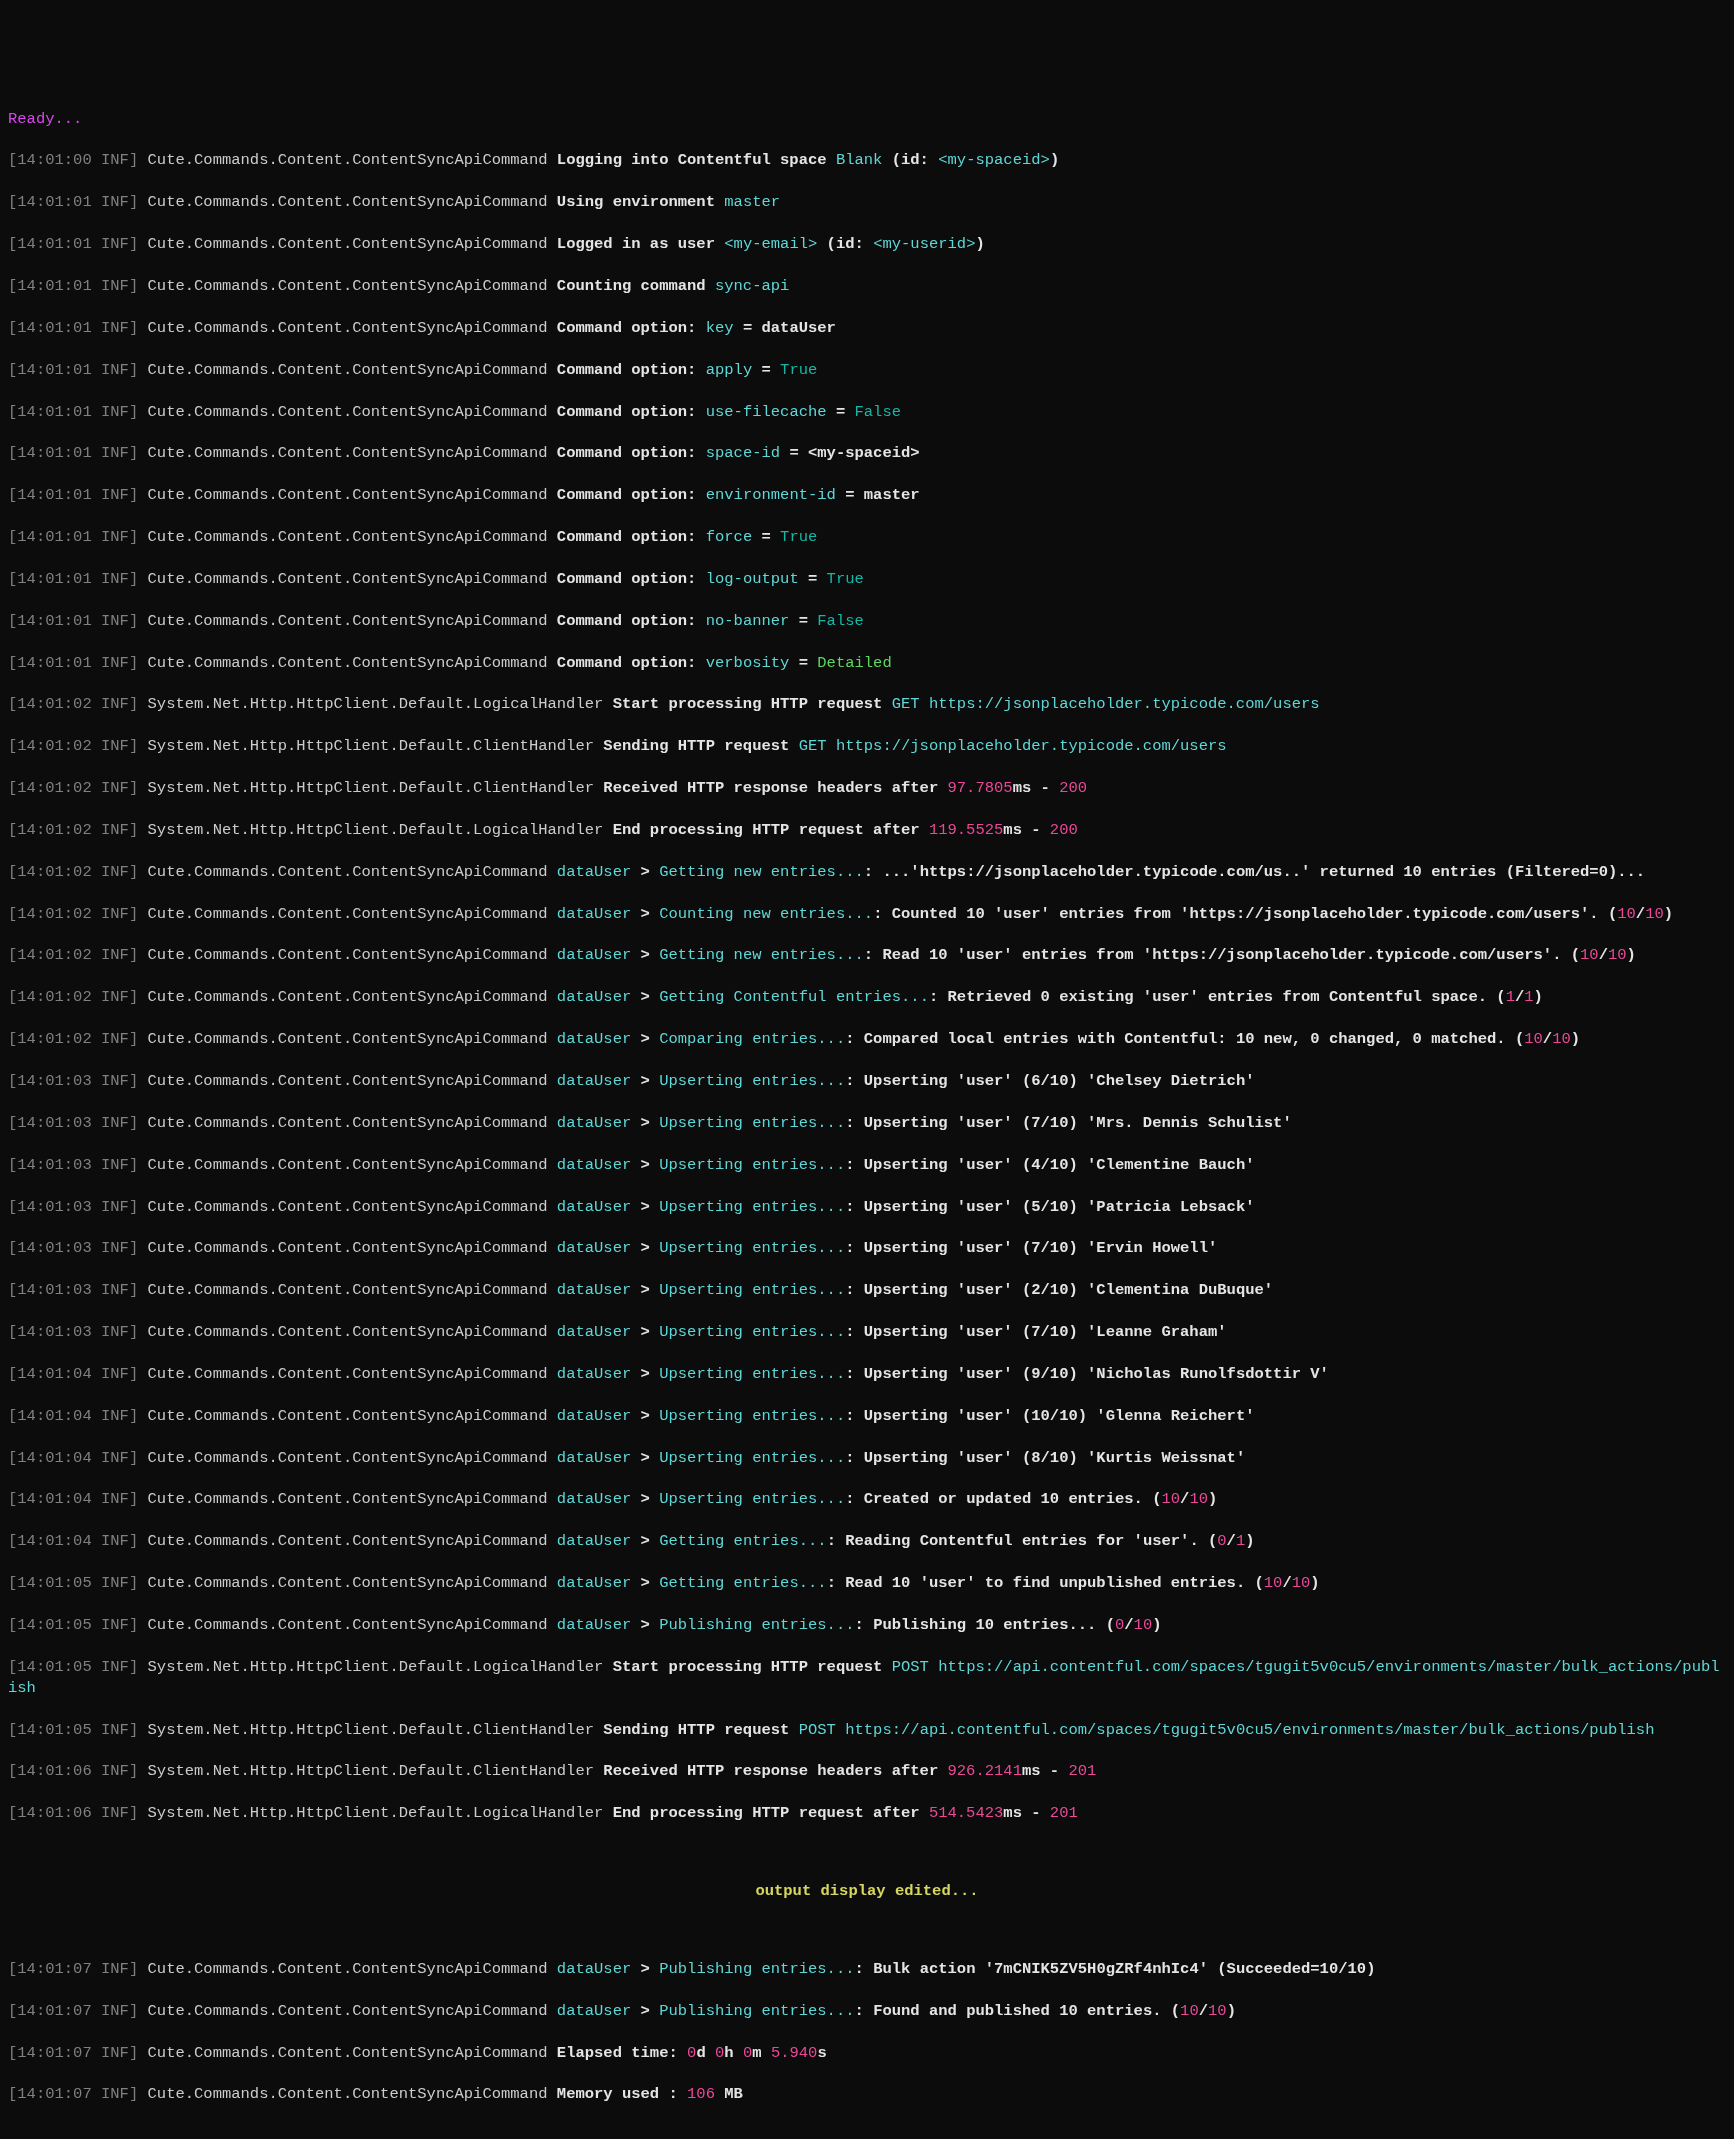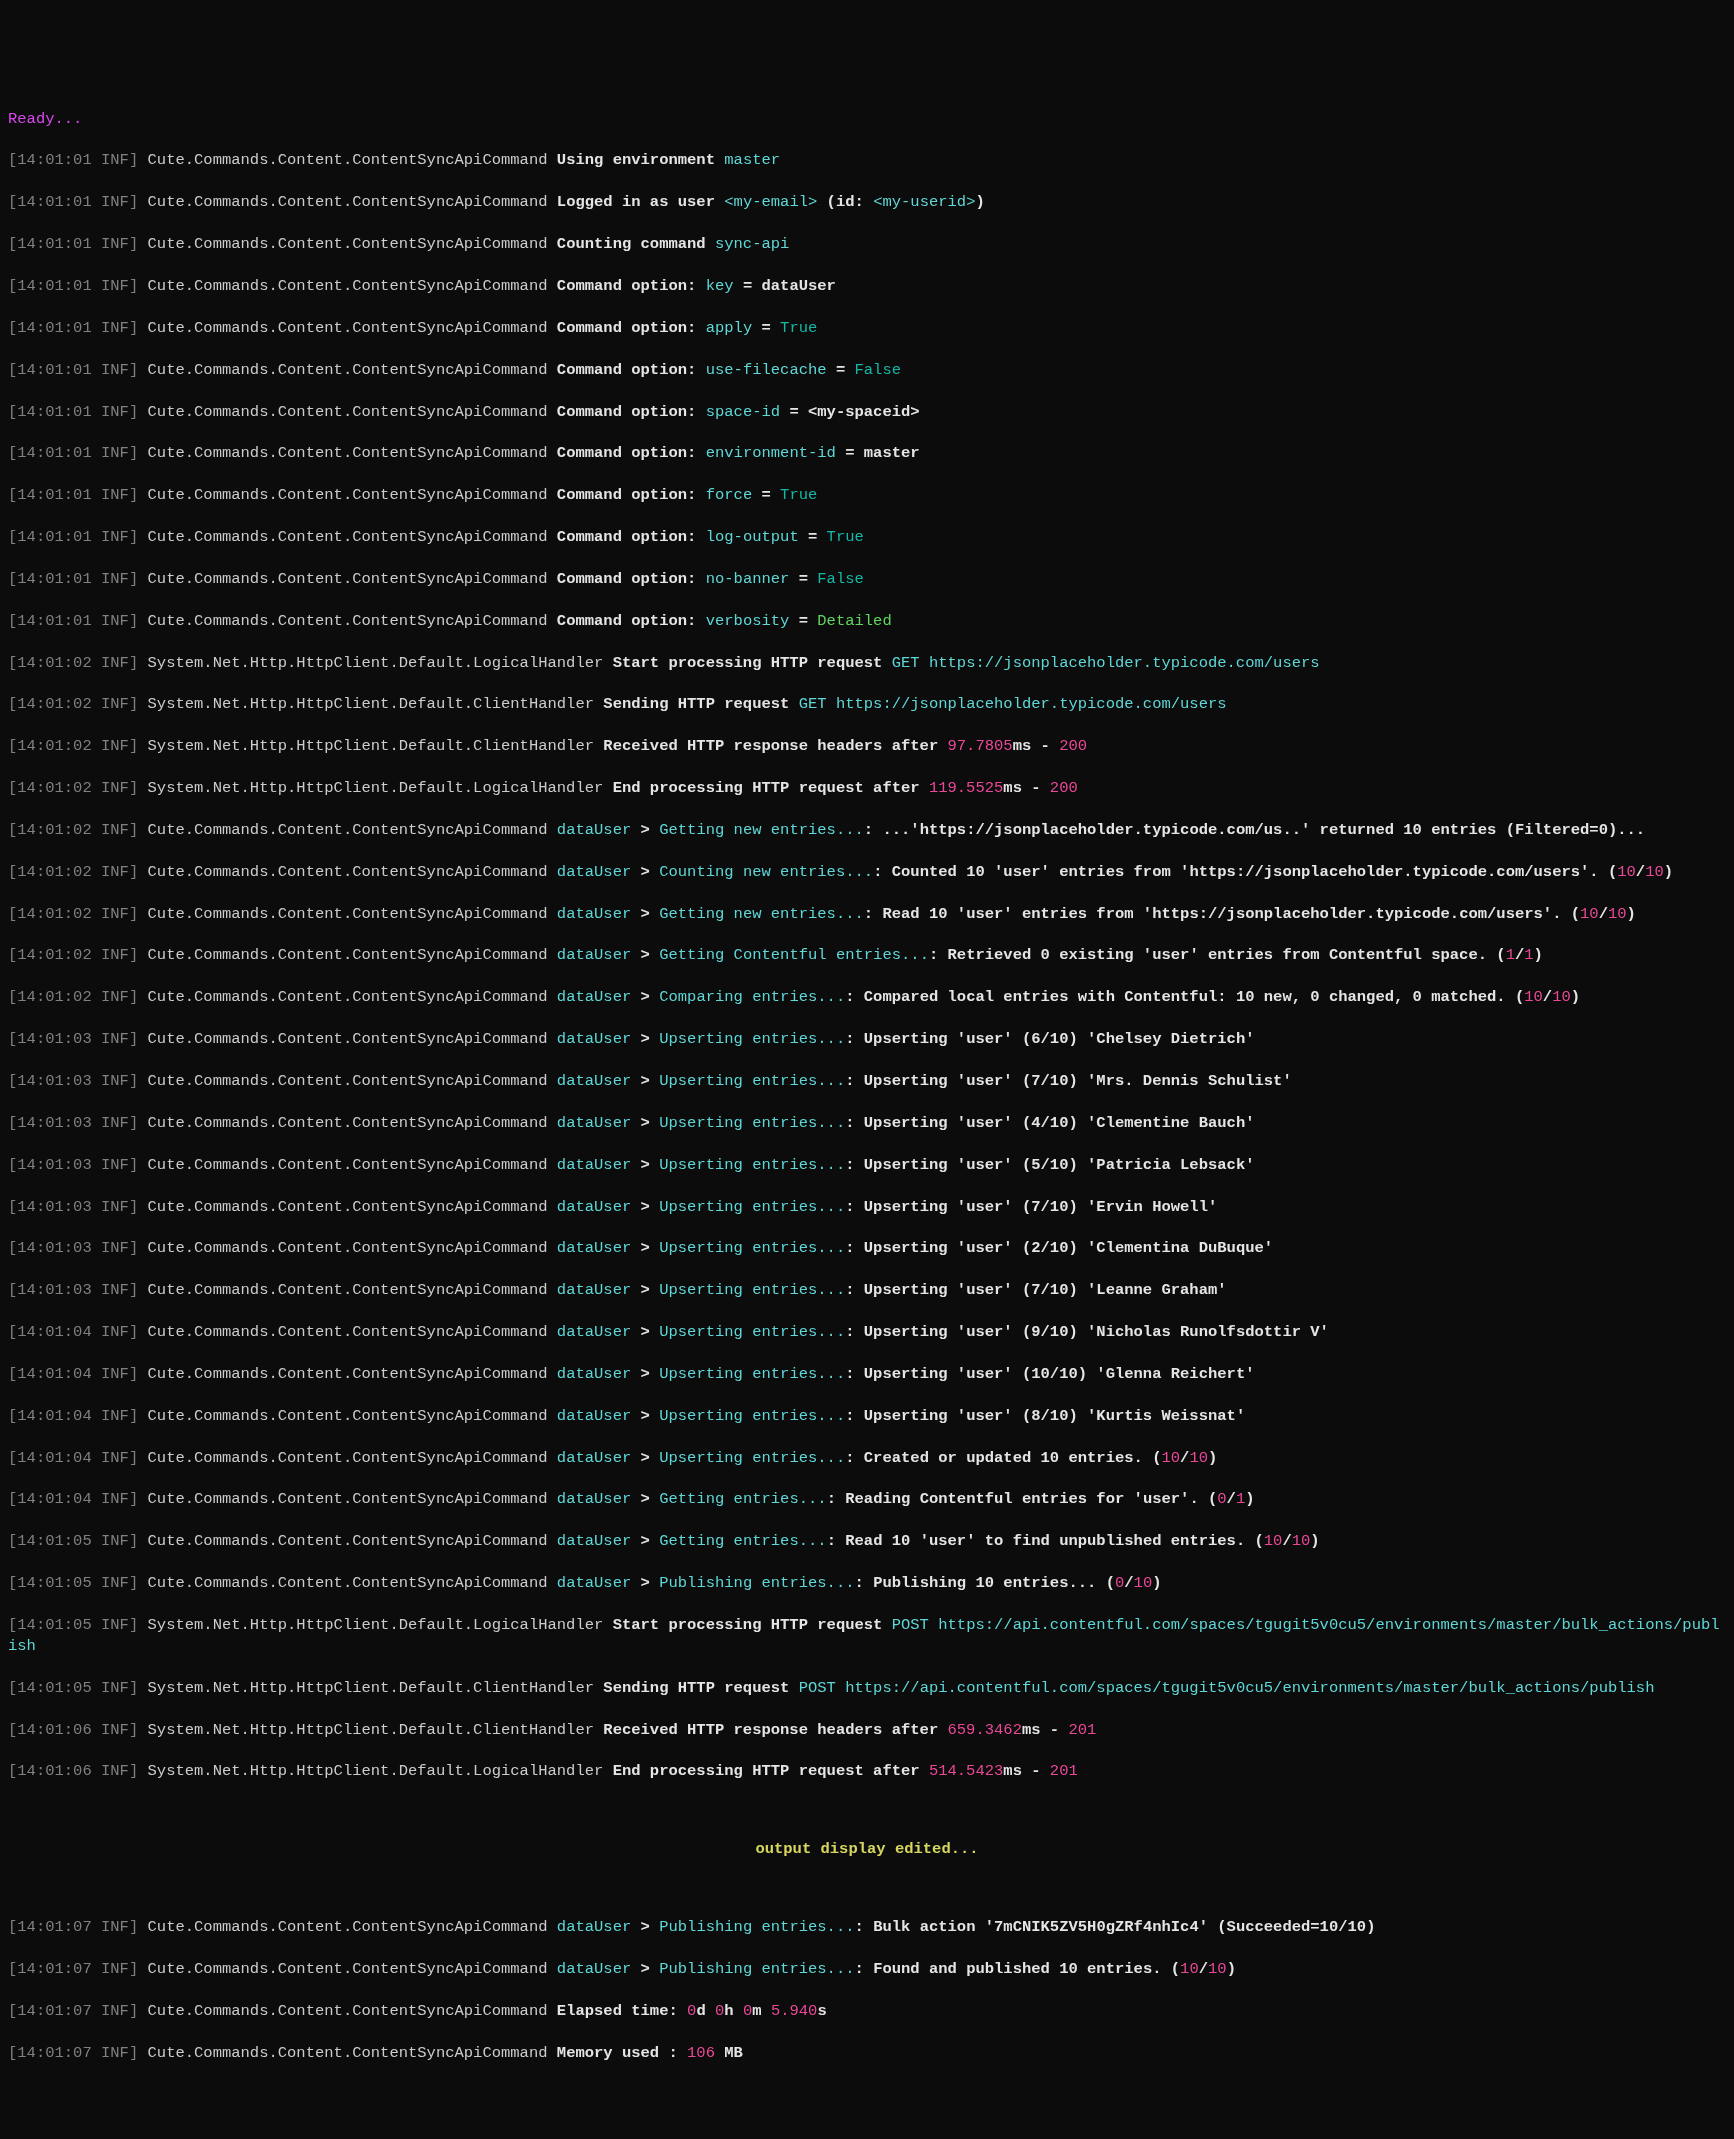--- a/index.html
+++ b/index.html
@@ -23,20 +23,21 @@
 .line { display: block; }
 .center-msg { text-align: center; margin: 15px 0; color: #d7d75f; font-weight: bold; }
 </style>
 </head>
 <body>
 
 
 
 <div>
 <span class="line"><span class="t-yellow">Ready...</span></span>
+<span class="line"><span class="t-gray">[14:01:00 INF]</span> <span>Cute.Commands.Content.ContentSyncApiCommand</span> <span class="t-white">Logging into Contentful space</span> <span class="t-teal">Blank</span> <span class="t-white">(id:</span> <span class="t-teal">&lt;my-spaceid&gt;</span><span class="t-white">)</span></span>
 <span class="line"><span class="t-gray">[14:01:01 INF]</span> <span>Cute.Commands.Content.ContentSyncApiCommand</span> <span class="t-white">Using environment</span> <span class="t-teal">master</span></span>
 <span class="line"><span class="t-gray">[14:01:01 INF]</span> <span>Cute.Commands.Content.ContentSyncApiCommand</span> <span class="t-white">Logged in as user</span> <span class="t-teal">&lt;my-email&gt;</span> <span class="t-white">(id:</span> <span class="t-teal">&lt;my-userid&gt;</span><span class="t-white">)</span></span>
 <span class="line"><span class="t-gray">[14:01:01 INF]</span> <span>Cute.Commands.Content.ContentSyncApiCommand</span> <span class="t-white">Counting command</span> <span class="t-teal">sync-api</span></span>
 <span class="line"><span class="t-gray">[14:01:01 INF]</span> <span>Cute.Commands.Content.ContentSyncApiCommand</span> <span class="t-white">Command option:</span> <span class="t-teal">key</span><span class="t-white"> = </span><span class="t-white">dataUser</span></span>
 <span class="line"><span class="t-gray">[14:01:01 INF]</span> <span>Cute.Commands.Content.ContentSyncApiCommand</span> <span class="t-white">Command option:</span> <span class="t-teal">apply</span><span class="t-white"> = </span><span class="t-blue">True</span></span>
 <span class="line"><span class="t-gray">[14:01:01 INF]</span> <span>Cute.Commands.Content.ContentSyncApiCommand</span> <span class="t-white">Command option:</span> <span class="t-teal">use-filecache</span><span class="t-white"> = </span><span class="t-blue">False</span></span>
 <span class="line"><span class="t-gray">[14:01:01 INF]</span> <span>Cute.Commands.Content.ContentSyncApiCommand</span> <span class="t-white">Command option:</span> <span class="t-teal">space-id</span><span class="t-white"> = </span><span class="t-white">&lt;my-spaceid&gt;</span></span>
 <span class="line"><span class="t-gray">[14:01:01 INF]</span> <span>Cute.Commands.Content.ContentSyncApiCommand</span> <span class="t-white">Command option:</span> <span class="t-teal">environment-id</span><span class="t-white"> = </span><span class="t-white">master</span></span>
 <span class="line"><span class="t-gray">[14:01:01 INF]</span> <span>Cute.Commands.Content.ContentSyncApiCommand</span> <span class="t-white">Command option:</span> <span class="t-teal">force</span><span class="t-white"> = </span><span class="t-blue">True</span></span>
 <span class="line"><span class="t-gray">[14:01:01 INF]</span> <span>Cute.Commands.Content.ContentSyncApiCommand</span> <span class="t-white">Command option:</span> <span class="t-teal">log-output</span><span class="t-white"> = </span><span class="t-blue">True</span></span>
@@ -60,21 +61,21 @@
 <span class="line"><span class="t-gray">[14:01:03 INF]</span> <span>Cute.Commands.Content.ContentSyncApiCommand</span> <span class="t-teal">dataUser</span> <span class="t-white">&gt;</span> <span class="t-teal">Upserting entries...</span><span class="t-white">: Upserting 'user' (7/10) 'Leanne Graham'</span></span>
 <span class="line"><span class="t-gray">[14:01:04 INF]</span> <span>Cute.Commands.Content.ContentSyncApiCommand</span> <span class="t-teal">dataUser</span> <span class="t-white">&gt;</span> <span class="t-teal">Upserting entries...</span><span class="t-white">: Upserting 'user' (9/10) 'Nicholas Runolfsdottir V'</span></span>
 <span class="line"><span class="t-gray">[14:01:04 INF]</span> <span>Cute.Commands.Content.ContentSyncApiCommand</span> <span class="t-teal">dataUser</span> <span class="t-white">&gt;</span> <span class="t-teal">Upserting entries...</span><span class="t-white">: Upserting 'user' (10/10) 'Glenna Reichert'</span></span>
 <span class="line"><span class="t-gray">[14:01:04 INF]</span> <span>Cute.Commands.Content.ContentSyncApiCommand</span> <span class="t-teal">dataUser</span> <span class="t-white">&gt;</span> <span class="t-teal">Upserting entries...</span><span class="t-white">: Upserting 'user' (8/10) 'Kurtis Weissnat'</span></span>
 <span class="line"><span class="t-gray">[14:01:04 INF]</span> <span>Cute.Commands.Content.ContentSyncApiCommand</span> <span class="t-teal">dataUser</span> <span class="t-white">&gt;</span> <span class="t-teal">Upserting entries...</span><span class="t-white">: Created or updated 10 entries. (</span><span class="t-magenta">10</span><span class="t-white">/</span><span class="t-magenta">10</span><span class="t-white">)</span></span>
 <span class="line"><span class="t-gray">[14:01:04 INF]</span> <span>Cute.Commands.Content.ContentSyncApiCommand</span> <span class="t-teal">dataUser</span> <span class="t-white">&gt;</span> <span class="t-teal">Getting entries...</span><span class="t-white">: Reading Contentful entries for 'user'. (</span><span class="t-magenta">0</span><span class="t-white">/</span><span class="t-magenta">1</span><span class="t-white">)</span></span>
 <span class="line"><span class="t-gray">[14:01:05 INF]</span> <span>Cute.Commands.Content.ContentSyncApiCommand</span> <span class="t-teal">dataUser</span> <span class="t-white">&gt;</span> <span class="t-teal">Getting entries...</span><span class="t-white">: Read 10 'user' to find unpublished entries. (</span><span class="t-magenta">10</span><span class="t-white">/</span><span class="t-magenta">10</span><span class="t-white">)</span></span>
 <span class="line"><span class="t-gray">[14:01:05 INF]</span> <span>Cute.Commands.Content.ContentSyncApiCommand</span> <span class="t-teal">dataUser</span> <span class="t-white">&gt;</span> <span class="t-teal">Publishing entries...</span><span class="t-white">: Publishing 10 entries... (</span><span class="t-magenta">0</span><span class="t-white">/</span><span class="t-magenta">10</span><span class="t-white">)</span></span>
 <span class="line"><span class="t-gray">[14:01:05 INF]</span> <span>System.Net.Http.HttpClient.Default.LogicalHandler</span> <span class="t-white">Start processing HTTP request</span> <span class="t-teal">POST</span> <span class="t-teal">https://api.contentful.com/spaces/tgugit5v0cu5/environments/master/bulk_actions/publish</span></span>
 <span class="line"><span class="t-gray">[14:01:05 INF]</span> <span>System.Net.Http.HttpClient.Default.ClientHandler</span> <span class="t-white">Sending HTTP request</span> <span class="t-teal">POST</span> <span class="t-teal">https://api.contentful.com/spaces/tgugit5v0cu5/environments/master/bulk_actions/publish</span></span>
-<span class="line"><span class="t-gray">[14:01:06 INF]</span> <span>System.Net.Http.HttpClient.Default.ClientHandler</span> <span class="t-white">Received HTTP response headers after</span> <span class="t-magenta">659.3462</span><span class="t-white">ms -</span> <span class="t-magenta">201</span></span>
+<span class="line"><span class="t-gray">[14:01:06 INF]</span> <span>System.Net.Http.HttpClient.Default.ClientHandler</span> <span class="t-white">Received HTTP response headers after</span> <span class="t-magenta">926.2141</span><span class="t-white">ms -</span> <span class="t-magenta">201</span></span>
 <span class="line"><span class="t-gray">[14:01:06 INF]</span> <span>System.Net.Http.HttpClient.Default.LogicalHandler</span> <span class="t-white">End processing HTTP request after</span> <span class="t-magenta">514.5423</span><span class="t-white">ms -</span> <span class="t-magenta">201</span></span>
 
 <div class="center-msg">output display edited...</div>
 
 <span class="line"><span class="t-gray">[14:01:07 INF]</span> <span>Cute.Commands.Content.ContentSyncApiCommand</span> <span class="t-teal">dataUser</span> <span class="t-white">&gt;</span> <span class="t-teal">Publishing entries...</span><span class="t-white">: Bulk action '</span><span class="t-white">7mCNIK5ZV5H0gZRf4nhIc4</span><span class="t-white">' (Succeeded=10/10)</span></span>
 <span class="line"><span class="t-gray">[14:01:07 INF]</span> <span>Cute.Commands.Content.ContentSyncApiCommand</span> <span class="t-teal">dataUser</span> <span class="t-white">&gt;</span> <span class="t-teal">Publishing entries...</span><span class="t-white">: Found and published 10 entries. (</span><span class="t-magenta">10</span><span class="t-white">/</span><span class="t-magenta">10</span><span class="t-white">)</span></span>
 <span class="line"><span class="t-gray">[14:01:07 INF]</span> <span>Cute.Commands.Content.ContentSyncApiCommand</span> <span class="t-white">Elapsed time:</span> <span class="t-magenta">0</span><span class="t-white">d</span> <span class="t-magenta">0</span><span class="t-white">h</span> <span class="t-magenta">0</span><span class="t-white">m</span> <span class="t-magenta">5.940</span><span class="t-white">s</span></span>
 <span class="line"><span class="t-gray">[14:01:07 INF]</span> <span>Cute.Commands.Content.ContentSyncApiCommand</span> <span class="t-white">Memory used :</span> <span class="t-magenta">106</span> <span class="t-white">MB</span></span>
 </div>
 

